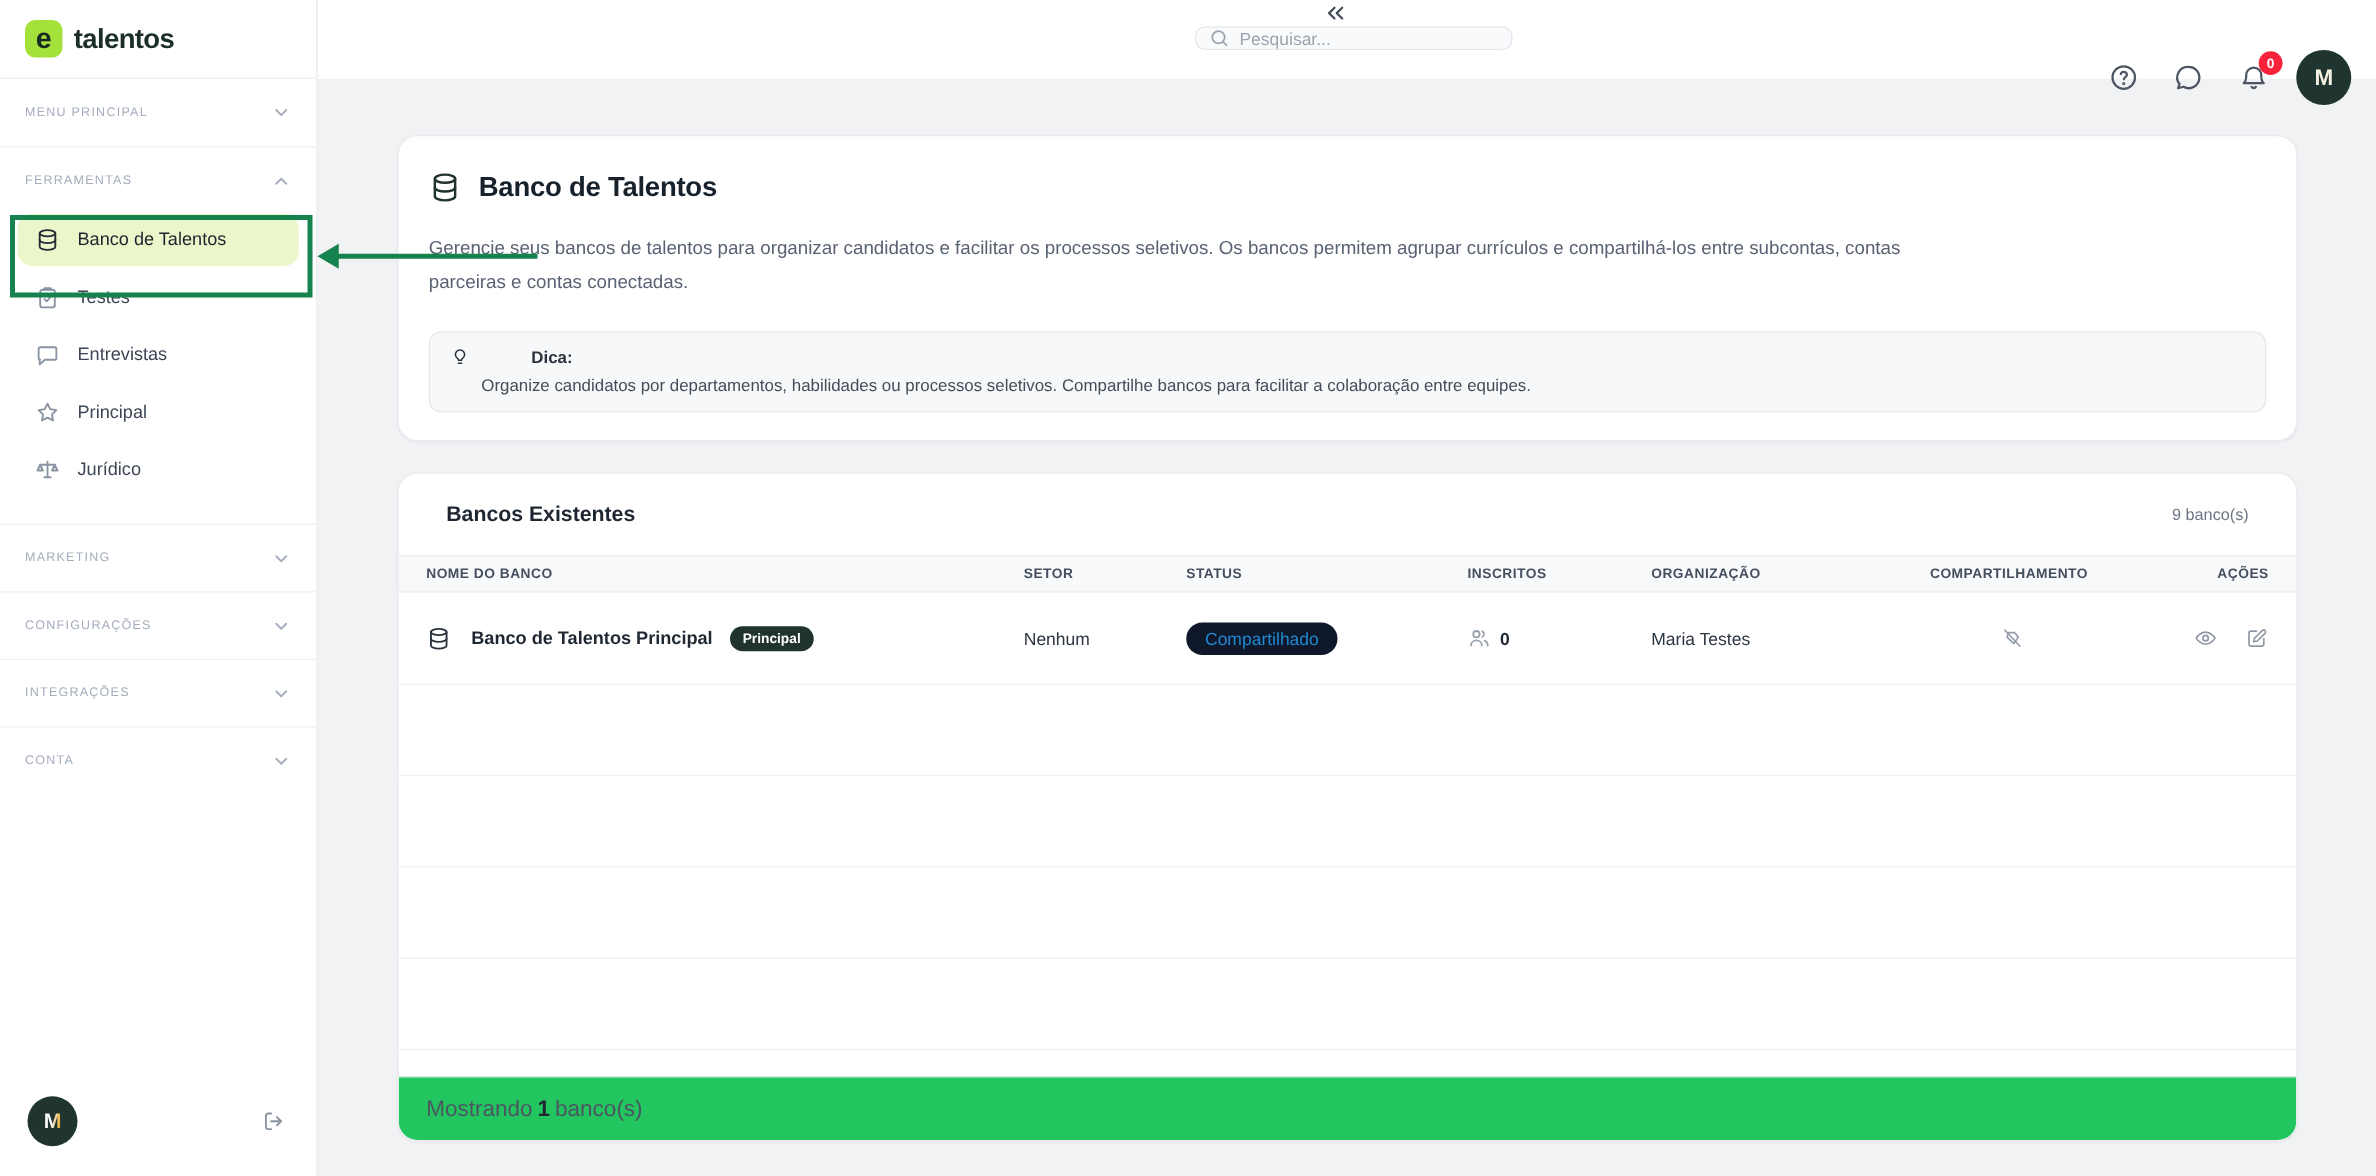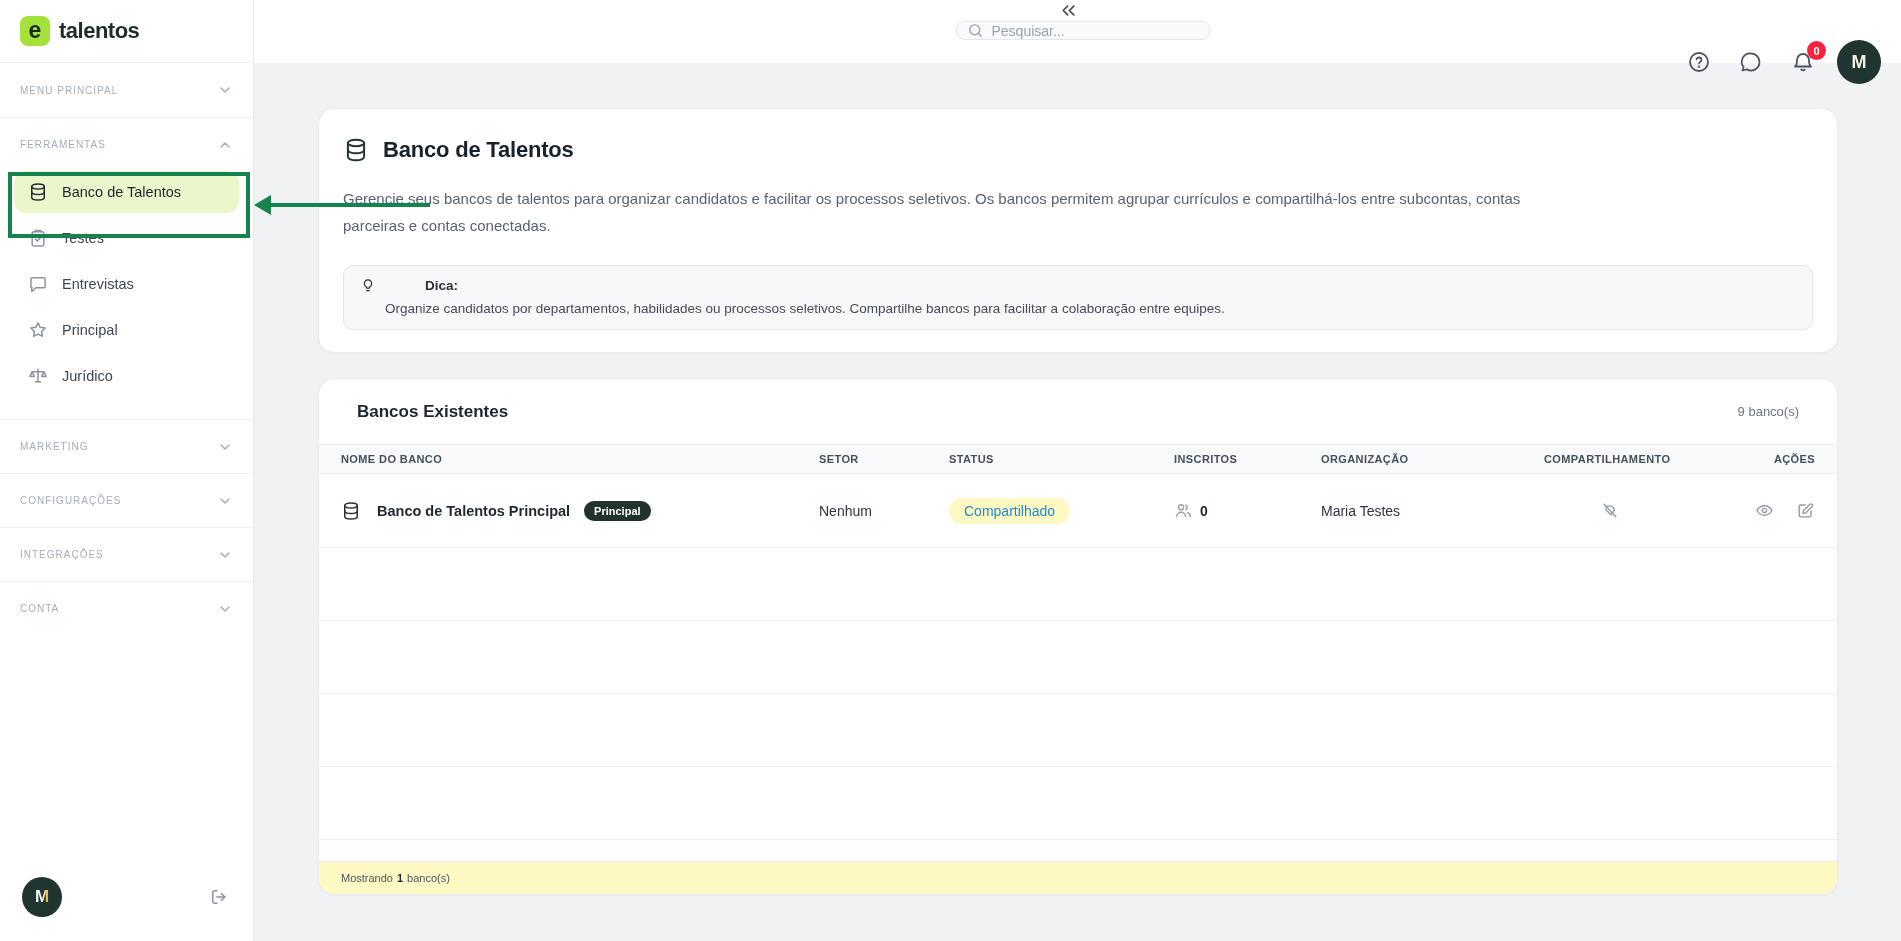--- a/index.html
+++ b/index.html
@@ -139,36 +139,36 @@
   .trow { height:74px; border-bottom:1px solid #eef0f2; }
   .cell-name { display:flex; align-items:center; gap:16px; }
   .cell-name .db-ic { color:#28313b; }
   .bank-name { font-size:14.5px; font-weight:700; color:#1f2832; }
   .pill-dark {
     margin-left:-2px; background:#20332d; color:#fff; font-size:11px; font-weight:700;
     padding:4px 10px; border-radius:10px;
   }
   .cell-plain { font-size:14px; color:#2c3542; }
   .pill-status {
-    display:inline-block; background:#fef9c3; color:#1f8ad2; font-size:14px; font-weight:500;
+    display:inline-block; background:#0f172a; color:#1f8ad2; font-size:14px; font-weight:500;
     padding:5px 15px; border-radius:15px;
   }
   .cell-inscritos { display:flex; align-items:center; gap:7px; }
   .cell-inscritos .us-ic { color:#98a1ac; }
   .inscritos-num { font-size:14px; font-weight:700; color:#1f2832; }
   .cell-share { display:flex; justify-content:center; color:#939ca8; }
   .cell-actions { display:flex; justify-content:flex-end; gap:22px; color:#8f98a4; }
   .action-ic { cursor:pointer; display:flex; }
 
   .empty-row { height:73px; border-bottom:1px solid #eef0f2; }
   .filler { height:21px; }
   .tfoot {
-    height:33px; background:#fef9c3; border-top:1px solid #e9ebee;
+    height:51px; background:#22c55e; border-top:1px solid #e9ebee;
     display:flex; align-items:center; padding:0 22px; gap:4px;
-    font-size:11px; color:#4c5663;
+    font-size:18px; color:#4c5663;
   }
   .tfoot b { color:#1f2832; }
 
   
   .anno { position:absolute; z-index:50; pointer-events:none; }
   .anno-rect { left:8px; top:172px; width:242px; height:66px; border:4px solid #16824e; }
   .anno-line { left:270px; top:203px; width:160px; height:4px; background:#16824e; }
   .anno-head {
     left:254px; top:195px; width:0; height:0;
     border-top:10px solid transparent; border-bottom:10px solid transparent;

